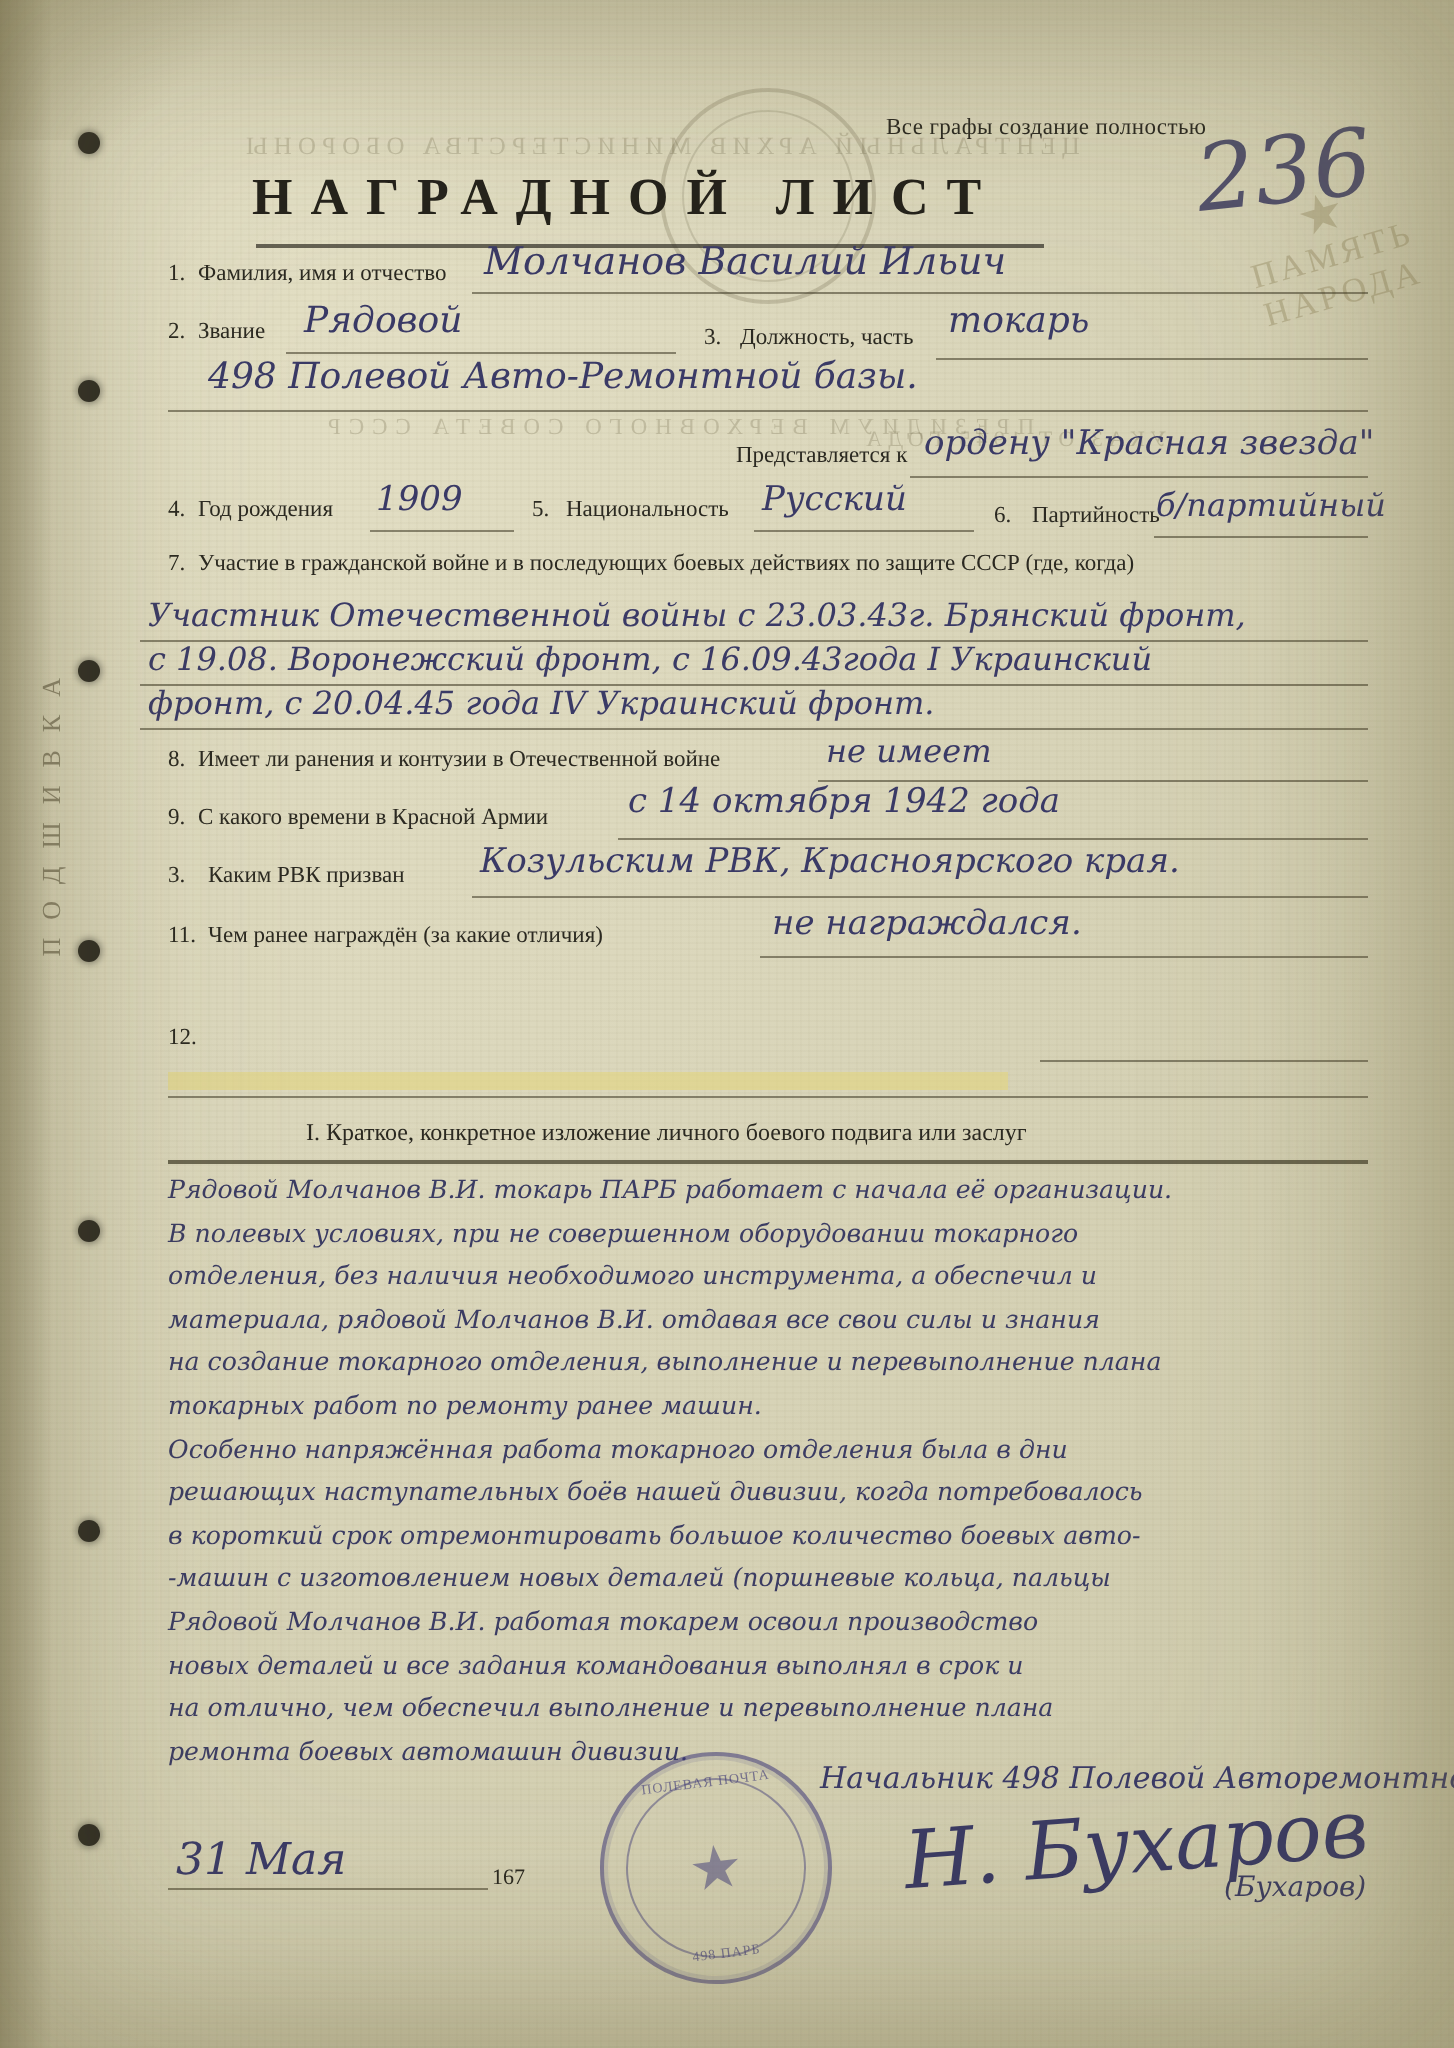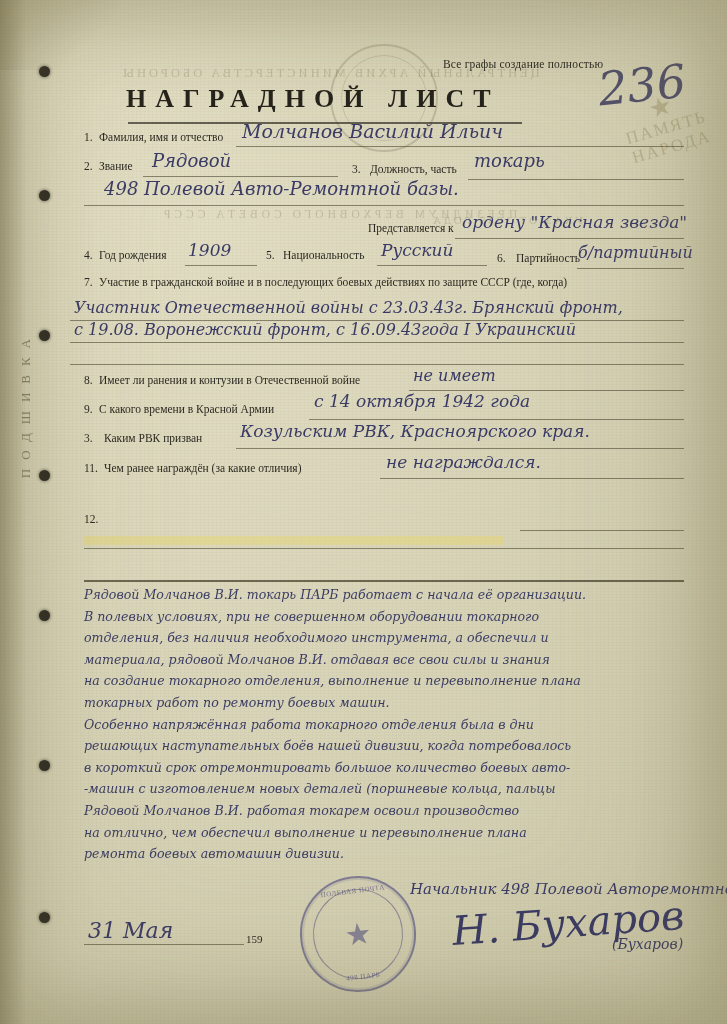--- a/index.html
+++ b/index.html
@@ -236,20 +236,21 @@
   <div class="rule" style="top:268px;left:577px;width:107px"></div>
   <div class="hw" style="top:243px;left:578px;font-size:16px">б/партийный</div>
 
   <div class="printed lbl" style="top:276px;left:84px">7.</div>
   <div class="printed lbl" style="top:276px;left:99px">Участие в гражданской войне и в последующих боевых действиях по защите СССР (где, когда)</div>
   <div class="rule" style="top:320px;left:70px;width:614px"></div>
   <div class="rule" style="top:342px;left:70px;width:614px"></div>
   <div class="rule" style="top:364px;left:70px;width:614px"></div>
   <div class="hw" style="top:298px;left:74px;font-size:16px">Участник Отечественной войны с 23.03.43г. Брянский фронт,</div>
   <div class="hw" style="top:320px;left:74px;font-size:16px">с 19.08. Воронежский фронт, с 16.09.43года I Украинский</div>
+  <div class="hw" style="top:342px;left:74px;font-size:16px">фронт, с 20.04.45 года IV Украинский фронт.</div>
 
   <div class="printed lbl" style="top:374px;left:84px">8.</div>
   <div class="printed lbl" style="top:374px;left:99px">Имеет ли ранения и контузии в Отечественной войне</div>
   <div class="rule" style="top:390px;left:409px;width:275px"></div>
   <div class="hw" style="top:366px;left:413px;font-size:16px">не имеет</div>
 
   <div class="printed lbl" style="top:403px;left:84px">9.</div>
   <div class="printed lbl" style="top:403px;left:99px">С какого времени в Красной Армии</div>
   <div class="rule" style="top:419px;left:309px;width:375px"></div>
   <div class="hw" style="top:391px;left:314px;font-size:17px">с 14 октября 1942 года</div>
@@ -262,43 +263,45 @@
   <div class="printed lbl" style="top:462px;left:84px">11.</div>
   <div class="printed lbl" style="top:462px;left:104px">Чем ранее награждён (за какие отличия)</div>
   <div class="rule" style="top:478px;left:380px;width:304px"></div>
   <div class="hw" style="top:452px;left:386px;font-size:17px">не награждался.</div>
 
   <div class="printed lbl" style="top:513px;left:84px">12.</div>
   <div class="rule" style="top:530px;left:520px;width:164px"></div>
   <div id="addr-highlight"></div>
   <div class="rule" style="top:548px;left:84px;width:600px"></div>
 
+  <div class="printed" style="top:559px;left:153px;font-size:12px">I. Краткое, конкретное изложение личного боевого подвига или заслуг</div>
   <div class="rule" style="top:580px;left:84px;width:600px;height:1.5px;background:rgba(60,55,35,.7)"></div>
 
   <div id="body-hw">
     <div>Рядовой Молчанов В.И. токарь ПАРБ работает с начала её организации.</div>
     <div>В полевых условиях, при не совершенном оборудовании токарного</div>
     <div>отделения, без наличия необходимого инструмента, а обеспечил и</div>
     <div>материала, рядовой Молчанов В.И. отдавая все свои силы и знания</div>
     <div>на создание токарного отделения, выполнение и перевыполнение плана</div>
-    <div>токарных работ по ремонту боевых машин.</div>
+    <div>токарных работ по ремонту ранее машин.</div>
     <div>   Особенно напряжённая работа токарного отделения была в дни</div>
     <div>решающих наступательных боёв нашей дивизии, когда потребовалось</div>
     <div>в короткий срок отремонтировать большое количество боевых авто-</div>
     <div>-машин с изготовлением новых деталей (поршневые кольца, пальцы</div>
     <div>   Рядовой Молчанов В.И. работая токарем освоил производство</div>
+    <div>новых деталей и все задания командования выполнял в срок и</div>
     <div>на отлично, чем обеспечил выполнение и перевыполнение плана</div>
     <div>ремонта боевых автомашин дивизии.</div>
   </div>
 
   <div class="hw" style="top:880px;left:410px;font-size:15px">Начальник 498 Полевой Авторемонтной базы</div>
 
   <div class="hw" style="top:918px;left:88px;font-size:22px">31 Мая</div>
   <div class="rule" style="top:944px;left:84px;width:160px"></div>
-  <div class="printed" style="top:933px;left:246px;font-size:11px">159</div>
+  <div class="printed" style="top:933px;left:246px;font-size:11px">167</div>
 
   <div id="stamp">
     <div class="inner"></div>
     <div id="stamp-text-top">ПОЛЕВАЯ ПОЧТА</div>
     <div class="star">★</div>
     <div id="stamp-text-bot">498 ПАРБ</div>
   </div>
 
   <div id="signature">Н. Бухаров</div>
   <div id="sig-name">(Бухаров)</div>

